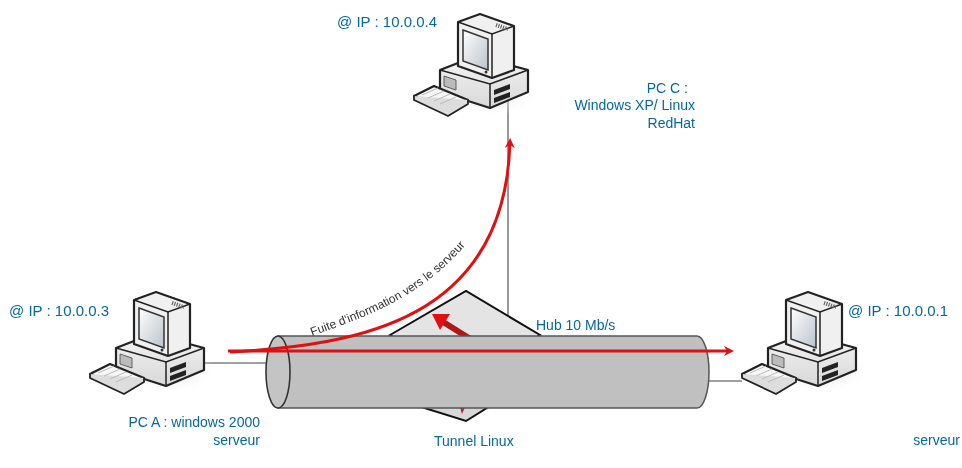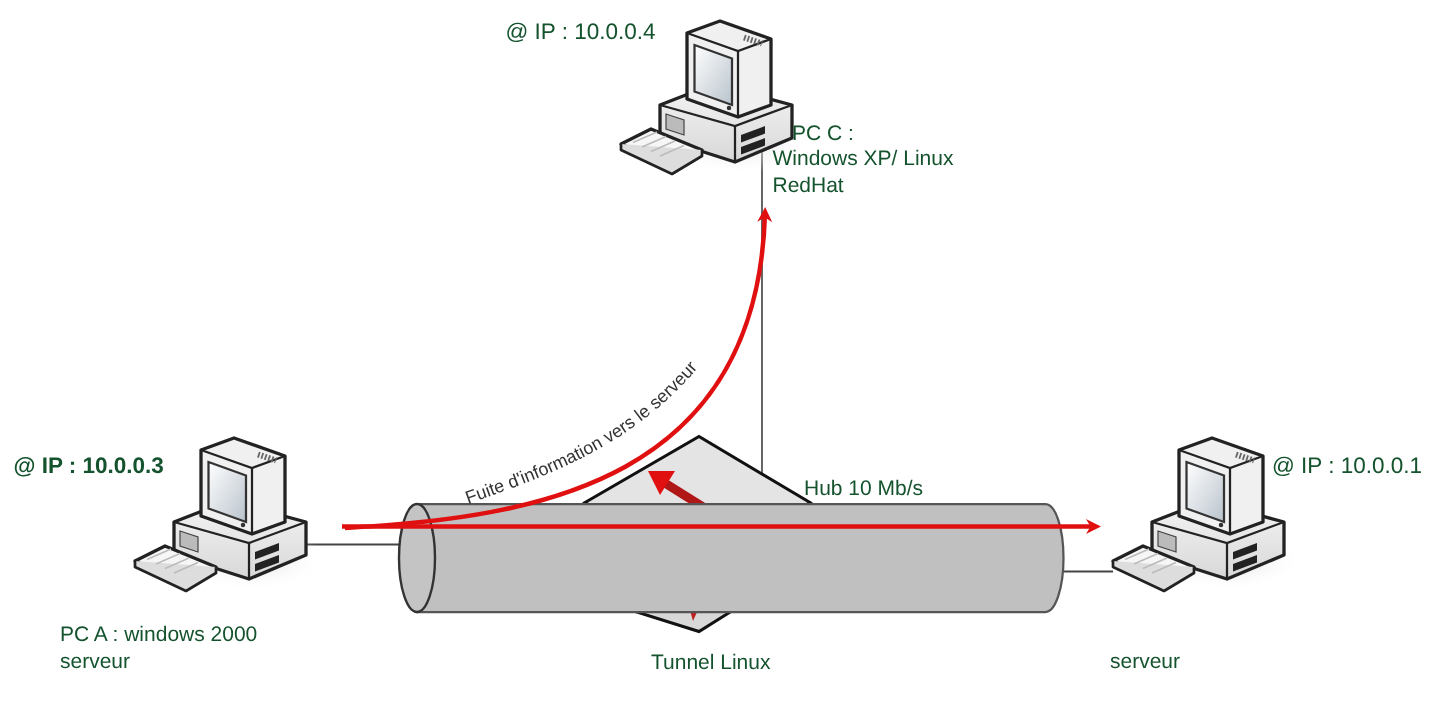--- a/index.html
+++ b/index.html
@@ -1,20 +1,20 @@
 <!DOCTYPE html>
 <html><head>
   <meta charset="utf-8">
   <style>
     html, body { margin: 0; padding: 0; background: #ffffff; }
     body { width: 962px; height: 468px; position: relative; overflow: hidden;
            font-family: "Liberation Sans", "DejaVu Sans", sans-serif; color: #333333; }
     #diagram { position: absolute; left: 0; top: 0; width: 962px; height: 468px; }
-    .lbl { position: absolute; font-size: 14px; color: #14532d; white-space: nowrap; line-height: 17px; }
-    .lbl.center { text-align: left; }
+    .lbl { position: absolute; font-size: 14px; color: #0369a1; white-space: nowrap; line-height: 17px; }
+    .lbl.center { text-align: right; padding-left: 40px; }
     .ip { font-size: 15px; }
     svg text { font-family: "Liberation Sans", "DejaVu Sans", sans-serif; }
   </style>
 </head>
 <body>
 
 <div id="diagram">
   <svg width="962" height="468" viewBox="0 0 962 468" xmlns="http://www.w3.org/2000/svg">
     <defs>
       <linearGradient id="screenGrad" x1="0" y1="0" x2="1" y2="1">
@@ -90,21 +90,21 @@
     <use href="#computer" x="410" y="12" width="130" height="110"></use>
   </svg>
 
   
   <div class="lbl ip" style="left:337px; top:13px;">@ IP : 10.0.0.4</div>
   <div class="lbl center" style="left:528px; top:80px; width:120px;">PC C :</div>
   <div class="lbl center" style="left:515px; top:97px; width:140px;">Windows XP/ Linux</div>
   <div class="lbl center" style="left:515px; top:115px; width:140px;">RedHat</div>
 
   
-  <div class="lbl ip" style="left:9px; top:302px;font-weight:bold;">@ IP : 10.0.0.3</div>
+  <div class="lbl ip" style="left:9px; top:302px;">@ IP : 10.0.0.3</div>
   <div class="lbl center" style="left:40px; top:414px; width:180px;">PC A : windows 2000</div>
   <div class="lbl center" style="left:40px; top:432px; width:180px;">serveur</div>
 
   
   <div class="lbl ip" style="left:848px; top:302px;">@ IP : 10.0.0.1</div>
   <div class="lbl center" style="left:740px; top:432px; width:180px;">serveur</div>
 
   
   <div class="lbl" style="left:536px; top:305px;margin-top:12px;">Hub 10 Mb/s</div>
 

